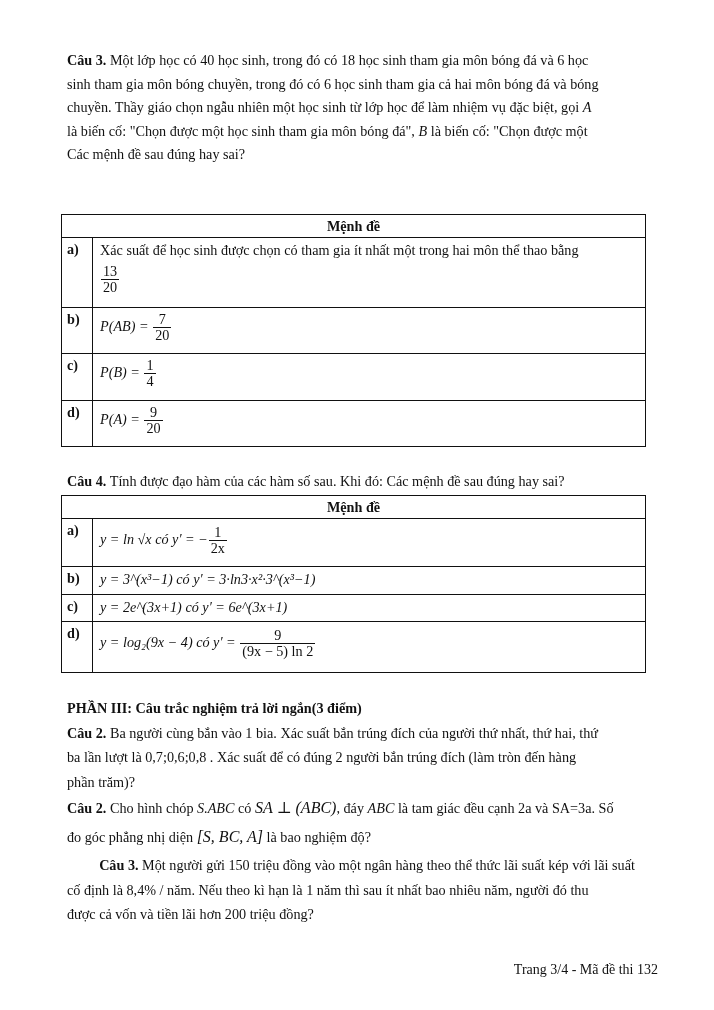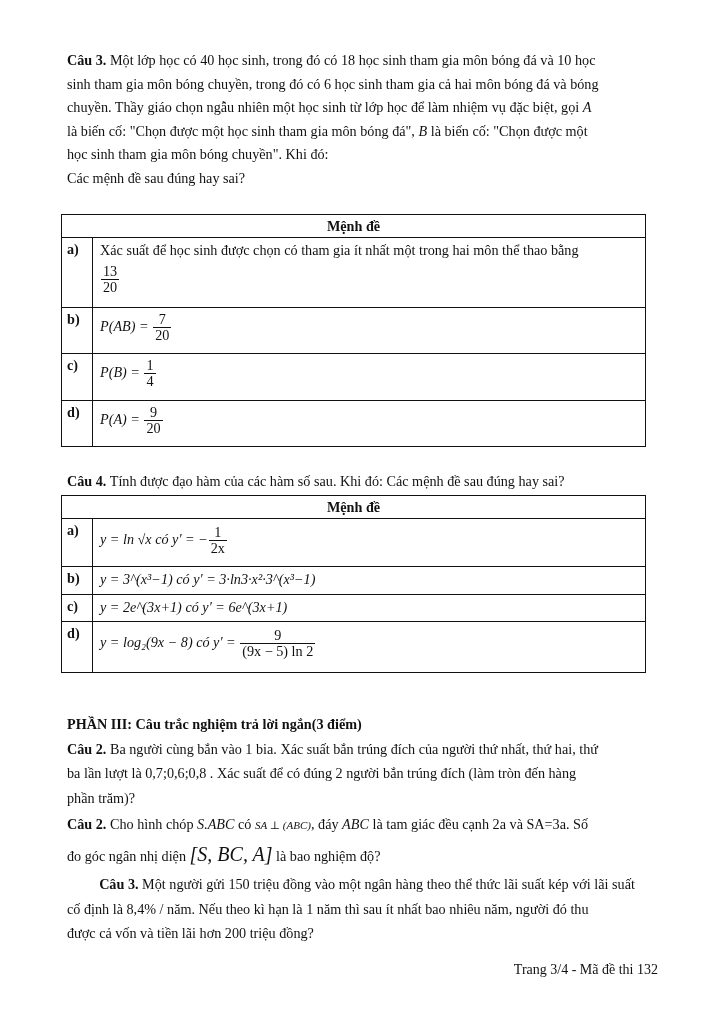--- a/index.html
+++ b/index.html
@@ -16,25 +16,24 @@
   table.t td { border:1px solid #111; vertical-align:top; padding:0;margin-left:12px; }
   td.lbl { width:25px; font-weight:bold; padding:3px 0 0 5px !important; }
   td.hdr { text-align:center; font-weight:bold; height:22px; vertical-align:middle !important; }
   td.cnt { padding:4px 0 0 7px !important; }
   .footer { position:absolute; right:56px; top:962px; font-size:14px; }
 </style>
 </head>
 <body>
 
 <div class="abs para" style="top:49px;">
-  <div><b>Câu 3.</b><span> Một lớp học có 40 học sinh, trong đó có 18 học sinh tham gia môn bóng đá và 10 học</span></div>
+  <div><b>Câu 3.</b><span> Một lớp học có 40 học sinh, trong đó có 18 học sinh tham gia môn bóng đá và 6 học</span></div>
   <div>sinh tham gia môn bóng chuyền, trong đó có 6 học sinh tham gia cả hai môn bóng đá và bóng</div>
   <div><span>chuyền. Thầy giáo chọn ngẫu nhiên một học sinh từ lớp học để làm nhiệm vụ đặc biệt, gọi </span><i class="m">A</i></div>
   <div><span>là biến cố: "Chọn được một học sinh tham gia môn bóng đá", </span><i class="m">B</i><span> là biến cố: "Chọn được một</span></div>
-  <div>học sinh tham gia môn bóng chuyền". Khi đó:</div>
   <div>Các mệnh đề sau đúng hay sai?</div>
 </div>
 
 <table class="t" style="left:61px; top:214px; width:585px;">
   <tbody>
       <tr>
         <td class="hdr" colspan="2">Mệnh đề</td>
       </tr>
   <tr style="height:70px;">
     <td class="lbl">a)</td>
@@ -74,30 +73,30 @@
   <tr style="height:28px;">
     <td class="lbl">b)</td>
     <td class="cnt"><i class="m">y = 3^(x³−1) có y′ = 3·ln3·x²·3^(x³−1)</i></td>
   </tr>
   <tr style="height:27px;">
     <td class="lbl">c)</td>
     <td class="cnt"><i class="m">y = 2e^(3x+1) có y′ = 6e^(3x+1)</i></td>
   </tr>
   <tr style="height:51px;">
     <td class="lbl">d)</td>
-    <td class="cnt" style="padding-top:6px !important;"><i class="m">y = log₂(9x − 8)  có  y′ = </i><span class="frac"><span class="n">9</span><span class="d">(9x − 5) ln 2</span></span></td>
+    <td class="cnt" style="padding-top:6px !important;"><i class="m">y = log₂(9x − 4)  có  y′ = </i><span class="frac"><span class="n">9</span><span class="d">(9x − 5) ln 2</span></span></td>
   </tr>
 </tbody>
   </table>
 
-<div class="abs para" style="top:696px; line-height:24.5px;margin-top:16px;">
+<div class="abs para" style="top:696px; line-height:24.5px;">
   <div><b>PHẦN III: Câu trắc nghiệm trả lời ngắn(3 điểm)</b></div>
   <div><b>Câu 2.</b><span> Ba người cùng bắn vào 1 bia. Xác suất bắn trúng đích của người thứ nhất, thứ hai, thứ</span></div>
   <div>ba lần lượt là 0,7;0,6;0,8 . Xác suất để có đúng 2 người bắn trúng đích (làm tròn đến hàng</div>
   <div>phần trăm)?</div>
-  <div style="margin-top:2px;"><b>Câu 2.</b><span> Cho hình chóp </span><i class="m">S.ABC</i><span> có </span><i class="m" style="font-size:11px;">SA ⊥ (ABC)</i><span>, đáy </span><i class="m">ABC</i><span> là tam giác đều cạnh 2a và SA=3a. Số</span></div>
-  <div style="margin-top:4px;"><span>đo góc ngân nhị diện </span><i class="m" style="font-size:20px;">[S, BC, A]</i><span> là bao nghiệm độ?</span></div>
+  <div style="margin-top:2px;"><b>Câu 2.</b><span> Cho hình chóp </span><i class="m">S.ABC</i><span> có </span><i class="m" style="font-size:16px;">SA ⊥ (ABC)</i><span>, đáy </span><i class="m">ABC</i><span> là tam giác đều cạnh 2a và SA=3a. Số</span></div>
+  <div style="margin-top:4px;"><span>đo góc phẳng nhị diện </span><i class="m" style="font-size:16px;">[S, BC, A]</i><span> là bao nghiệm độ?</span></div>
   <div style="margin-top:4px;text-align:center;"><b>Câu 3.</b><span> Một người gửi 150 triệu đồng vào một ngân hàng theo thể thức lãi suất kép với lãi suất</span></div>
   <div>cố định là 8,4% /  năm. Nếu theo kì hạn là 1 năm thì sau ít nhất bao nhiêu năm, người đó thu</div>
   <div>được cả vốn và tiền lãi hơn 200 triệu đồng?</div>
 </div>
 
 <div class="footer">Trang 3/4 - Mã đề thi 132</div>
 
 </body></html>

